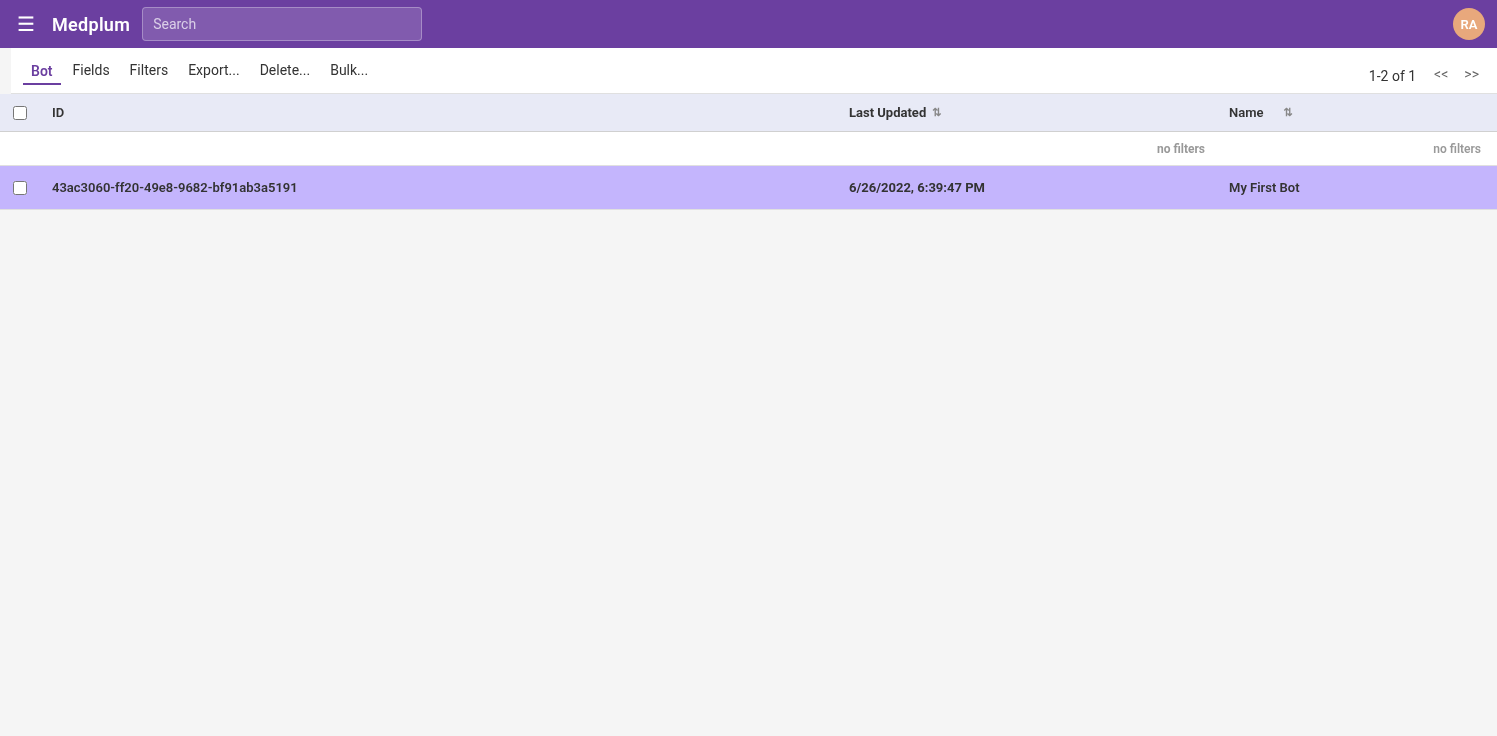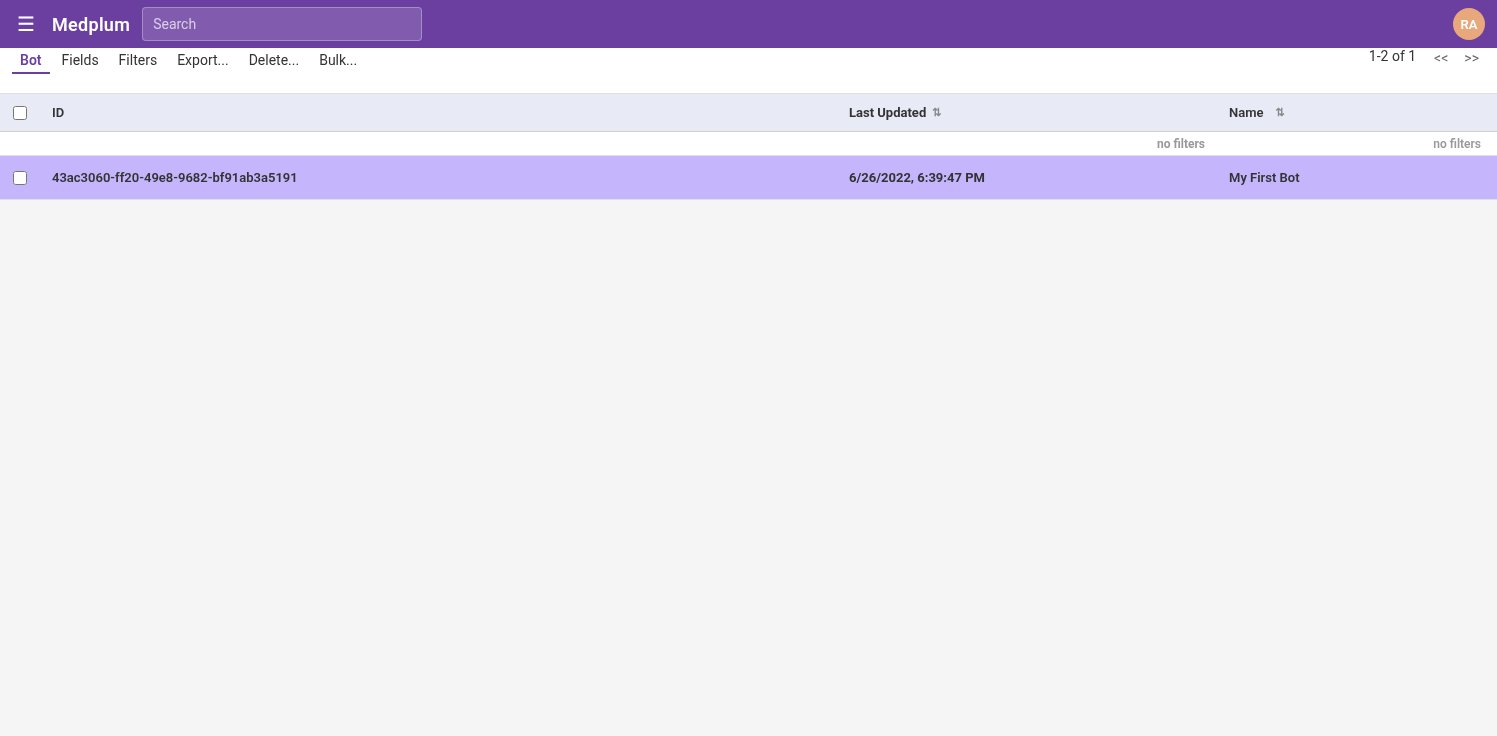--- a/index.html
+++ b/index.html
@@ -74,25 +74,26 @@
       font-weight: 600;
       display: flex;
       align-items: center;
       justify-content: center;
     }
 
     
     .toolbar {
       background: white;
       display: flex;
-      align-items: flex-start;
+      align-items: flex-end;
       height: 46px;
-      padding: 0 12px;
+      padding: 9px 12px;
       border-bottom: 1px solid #e0e0e0;
       gap: 4px;
+      margin-left: 11px;
     }
 
     .toolbar-tab-active {
       color: #6b3fa0;
       font-size: 14px;
       font-weight: 600;
       padding: 4px 8px;
       cursor: pointer;
       border-bottom: 2px solid #6b3fa0;
       margin-bottom: -1px;
@@ -171,28 +172,28 @@
     }
 
     .col-name {
       width: 280px;
       padding: 0 12px;
       font-size: 13px;
       font-weight: 600;
       color: #333;
       display: flex;
       align-items: center;
-      gap: 12px;
+      gap: 20px;
       flex-shrink: 0;
     }
 
     .filter-row {
       display: flex;
       align-items: center;
-      height: 24px;
+      height: 34px;
       border-bottom: 1px solid #e0e0e0;
       background: white;
     }
 
     .filter-cell {
       font-size: 12px;
       color: #999;
       padding: 0 12px;
     }
 

